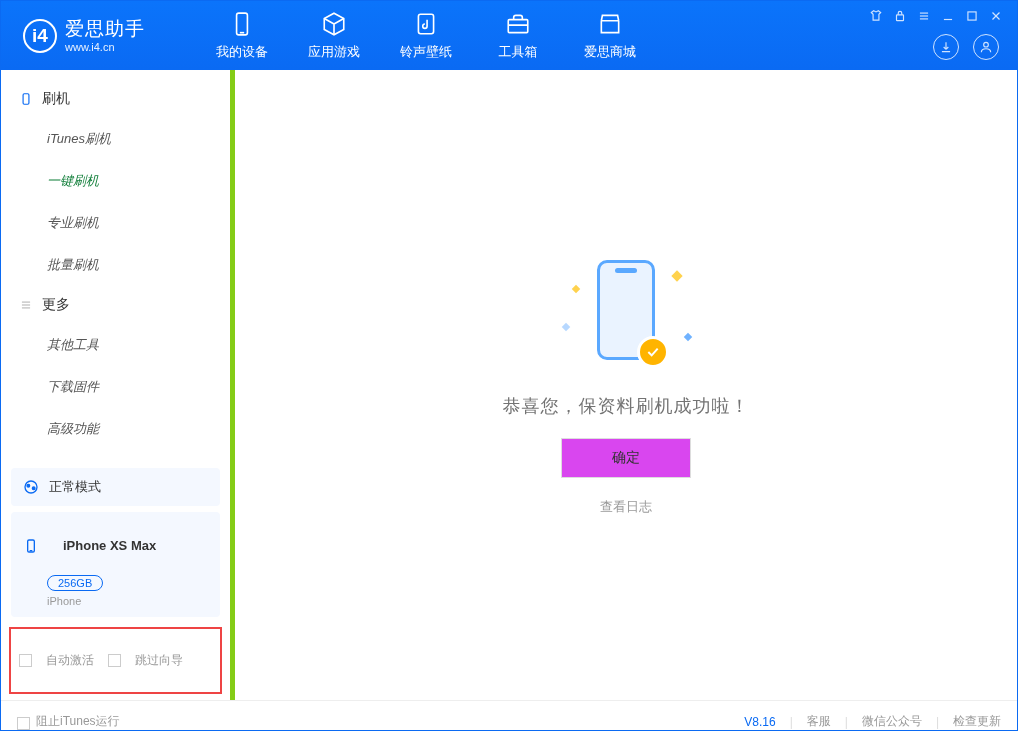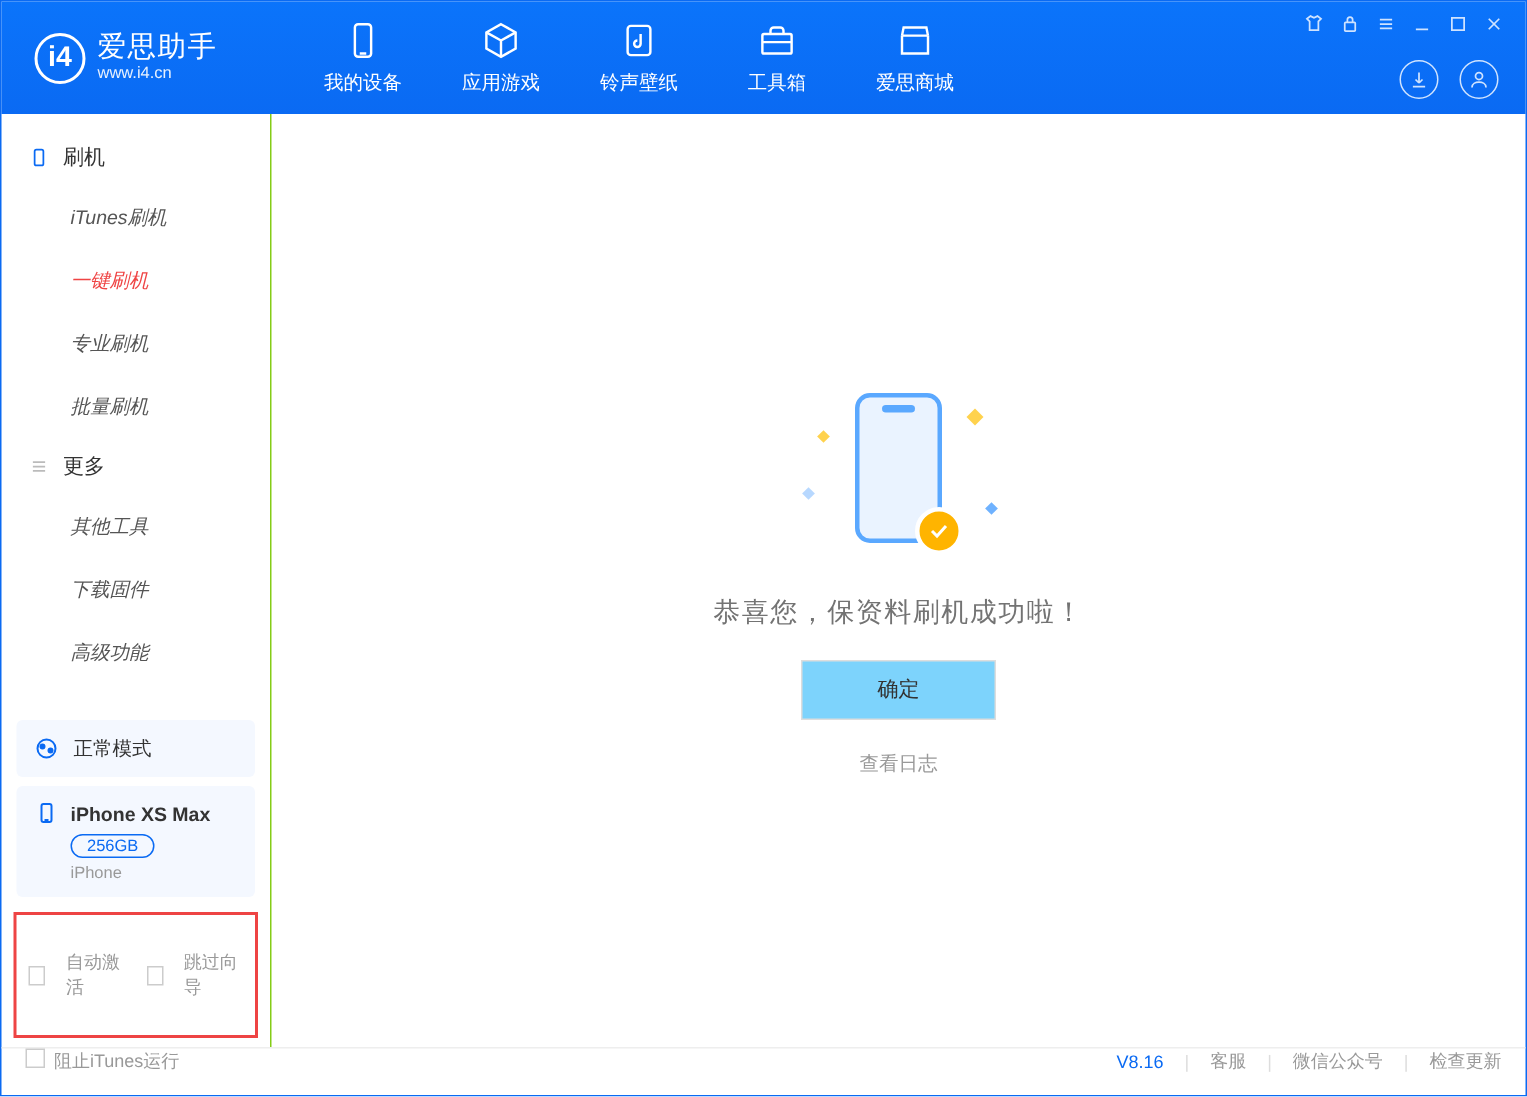--- a/index.html
+++ b/index.html
@@ -16,26 +16,26 @@
 .nav-item { width: 92px; display: flex; flex-direction: column; align-items: center; justify-content: center; font-size: 13px; gap: 6px; cursor: pointer; }
 .nav-item.active { background: rgba(255,255,255,0.18); }
 .nav-item svg { width: 26px; height: 26px; }
 .header-right { position: absolute; right: 14px; top: 8px; display: flex; gap: 10px; align-items: center; }
 .header-right svg, .header-right span { width: 14px; height: 14px; color: #cfe3ff; }
 .header-icons2 { position: absolute; right: 18px; bottom: 10px; display: flex; gap: 14px; }
 .circle-btn { width: 26px; height: 26px; border: 1.5px solid #cfe3ff; border-radius: 50%; display: flex; align-items: center; justify-content: center; }
 
 
 .body { flex: 1; display: flex; }
-.sidebar { width: 180px; border-right: 1px solid #84cc16; display: flex; flex-direction: column; gap: 12px; }
+.sidebar { width: 234px; border-right: 5px solid #84cc16; display: flex; flex-direction: column; gap: 12px; }
 .side-scroll { flex: 1; padding-top: 10px; }
 .side-group-hdr { display: flex; align-items: center; gap: 9px; padding: 10px 18px; font-size: 14px; color: #333; }
 .side-group-hdr svg { width: 14px; height: 14px; }
 .side-sub { padding: 12px 18px 12px 46px; font-size: 13px; color: #555; cursor: pointer; font-style: italic; }
-.side-sub.active { color: #ef4444; }
+.side-sub.active { color: #15803d; }
 .side-bottom { padding: 0; }
 .card { margin: 6px 10px; background: #f4f8ff; border-radius: 4px; padding: 10px 12px; font-size: 13px; color: #333; display: flex; align-items: center; gap: 10px; }
 .card.device { display: block; }
 .card.device .dev-name { font-weight: 600; margin: 2px 0 0 24px; font-size: 13px; }
 .capsule { display: inline-block; border: 1px solid #0a6af3; color: #0a6af3; font-size: 11px; border-radius: 10px; padding: 1px 10px; margin: 6px 0 4px 24px; }
 .dev-sub { font-size: 11px; color: #999; margin-left: 24px; }
 .chk-row { border: 2px solid #e44; margin: 10px 8px 6px 8px; padding: 23px 8px; display: flex; gap: 14px; align-items: center; font-size: 12px; color: #999; }
 .chk { width: 13px; height: 13px; border: 1px solid #ccc; display: inline-block; }
 
 
@@ -43,25 +43,25 @@
 .phone-illus { position: relative; width: 130px; height: 120px; }
 .phone-body { width: 58px; height: 100px; border: 3px solid #5aa8ff; border-radius: 10px; background: #eaf3ff; position: absolute; left: 36px; top: 6px; }
 .phone-body::before { content: ""; position: absolute; top: 5px; left: 50%; transform: translateX(-50%); width: 22px; height: 5px; border-radius: 3px; background: #5aa8ff; }
 .check-badge { position: absolute; right: 22px; bottom: 6px; width: 32px; height: 32px; border-radius: 50%; background: #ffb400; border: 3px solid #fff; display: flex; align-items: center; justify-content: center; color: #fff; font-weight: bold; }
 .spark { position: absolute; width: 6px; height: 6px; background: #ffd24d; transform: rotate(45deg); }
 .spark.s1 { left: 12px; top: 32px; }
 .spark.s2 { right: 10px; top: 18px; width: 8px; height: 8px; }
 .spark.s3 { right: 0; bottom: 34px; background: #6fb2ff; }
 .spark.s4 { left: 2px; bottom: 44px; background: #6fb2ff; opacity: .5; }
 .msg { font-size: 18px; color: #737373; font-weight: 500; letter-spacing: 1px; }
-.ok-btn { border: 1px solid #ddd; background: #7dd3fc; padding: 10px 50px; font-size: 14px; color: #333; cursor: pointer; }
+.ok-btn { border: 1px solid #ddd; background: #d946ef; padding: 10px 50px; font-size: 14px; color: #333; cursor: pointer; }
 .link-log { color: #999; font-size: 13px; cursor: pointer; }
 
 
-.footer { height: 32px; border-top: 1px solid #eee; display: flex; align-items: flex-start; padding: 0 16px; font-size: 12px; color: #999; }
+.footer { height: 32px; border-top: 1px solid #eee; display: flex; align-items: flex-end; padding: 0 16px; font-size: 12px; color: #999; }
 .footer .chk { margin-right: 6px; }
 .footer-right { margin-left: auto; display: flex; gap: 14px; align-items: center; }
 .footer-right .sep { color: #ddd; }
 .ver { color: #0a6af3; }
 </style>
 </head>
 <body>
 
 <div class="window">
 
@@ -184,21 +184,21 @@
               <circle cx="16" cy="14" r="2" fill="#0a6af3"></circle>
             </svg>
           <span>正常模式</span>
         </div>
         <div class="card device">
           <div style="display:flex;align-items:center;gap:8px">
             <svg width="16" height="16" viewBox="0 0 24 24" fill="none" stroke="#0a6af3" stroke-width="2">
                 <rect x="7" y="3" width="10" height="18" rx="2"></rect>
                 <line x1="10" y1="19" x2="14" y2="19"></line>
               </svg>
-            <span class="dev-name" style="margin:0">iPhone XS Max</span>
+            <span class="dev-name" style="margin:16px">iPhone XS Max</span>
           </div>
           <span class="capsule">256GB</span>
           <div class="dev-sub">iPhone</div>
         </div>
         <div class="chk-row">
           <span class="chk"></span>
           <span>自动激活</span>
           <span class="chk"></span>
           <span>跳过向导</span>
         </div>

